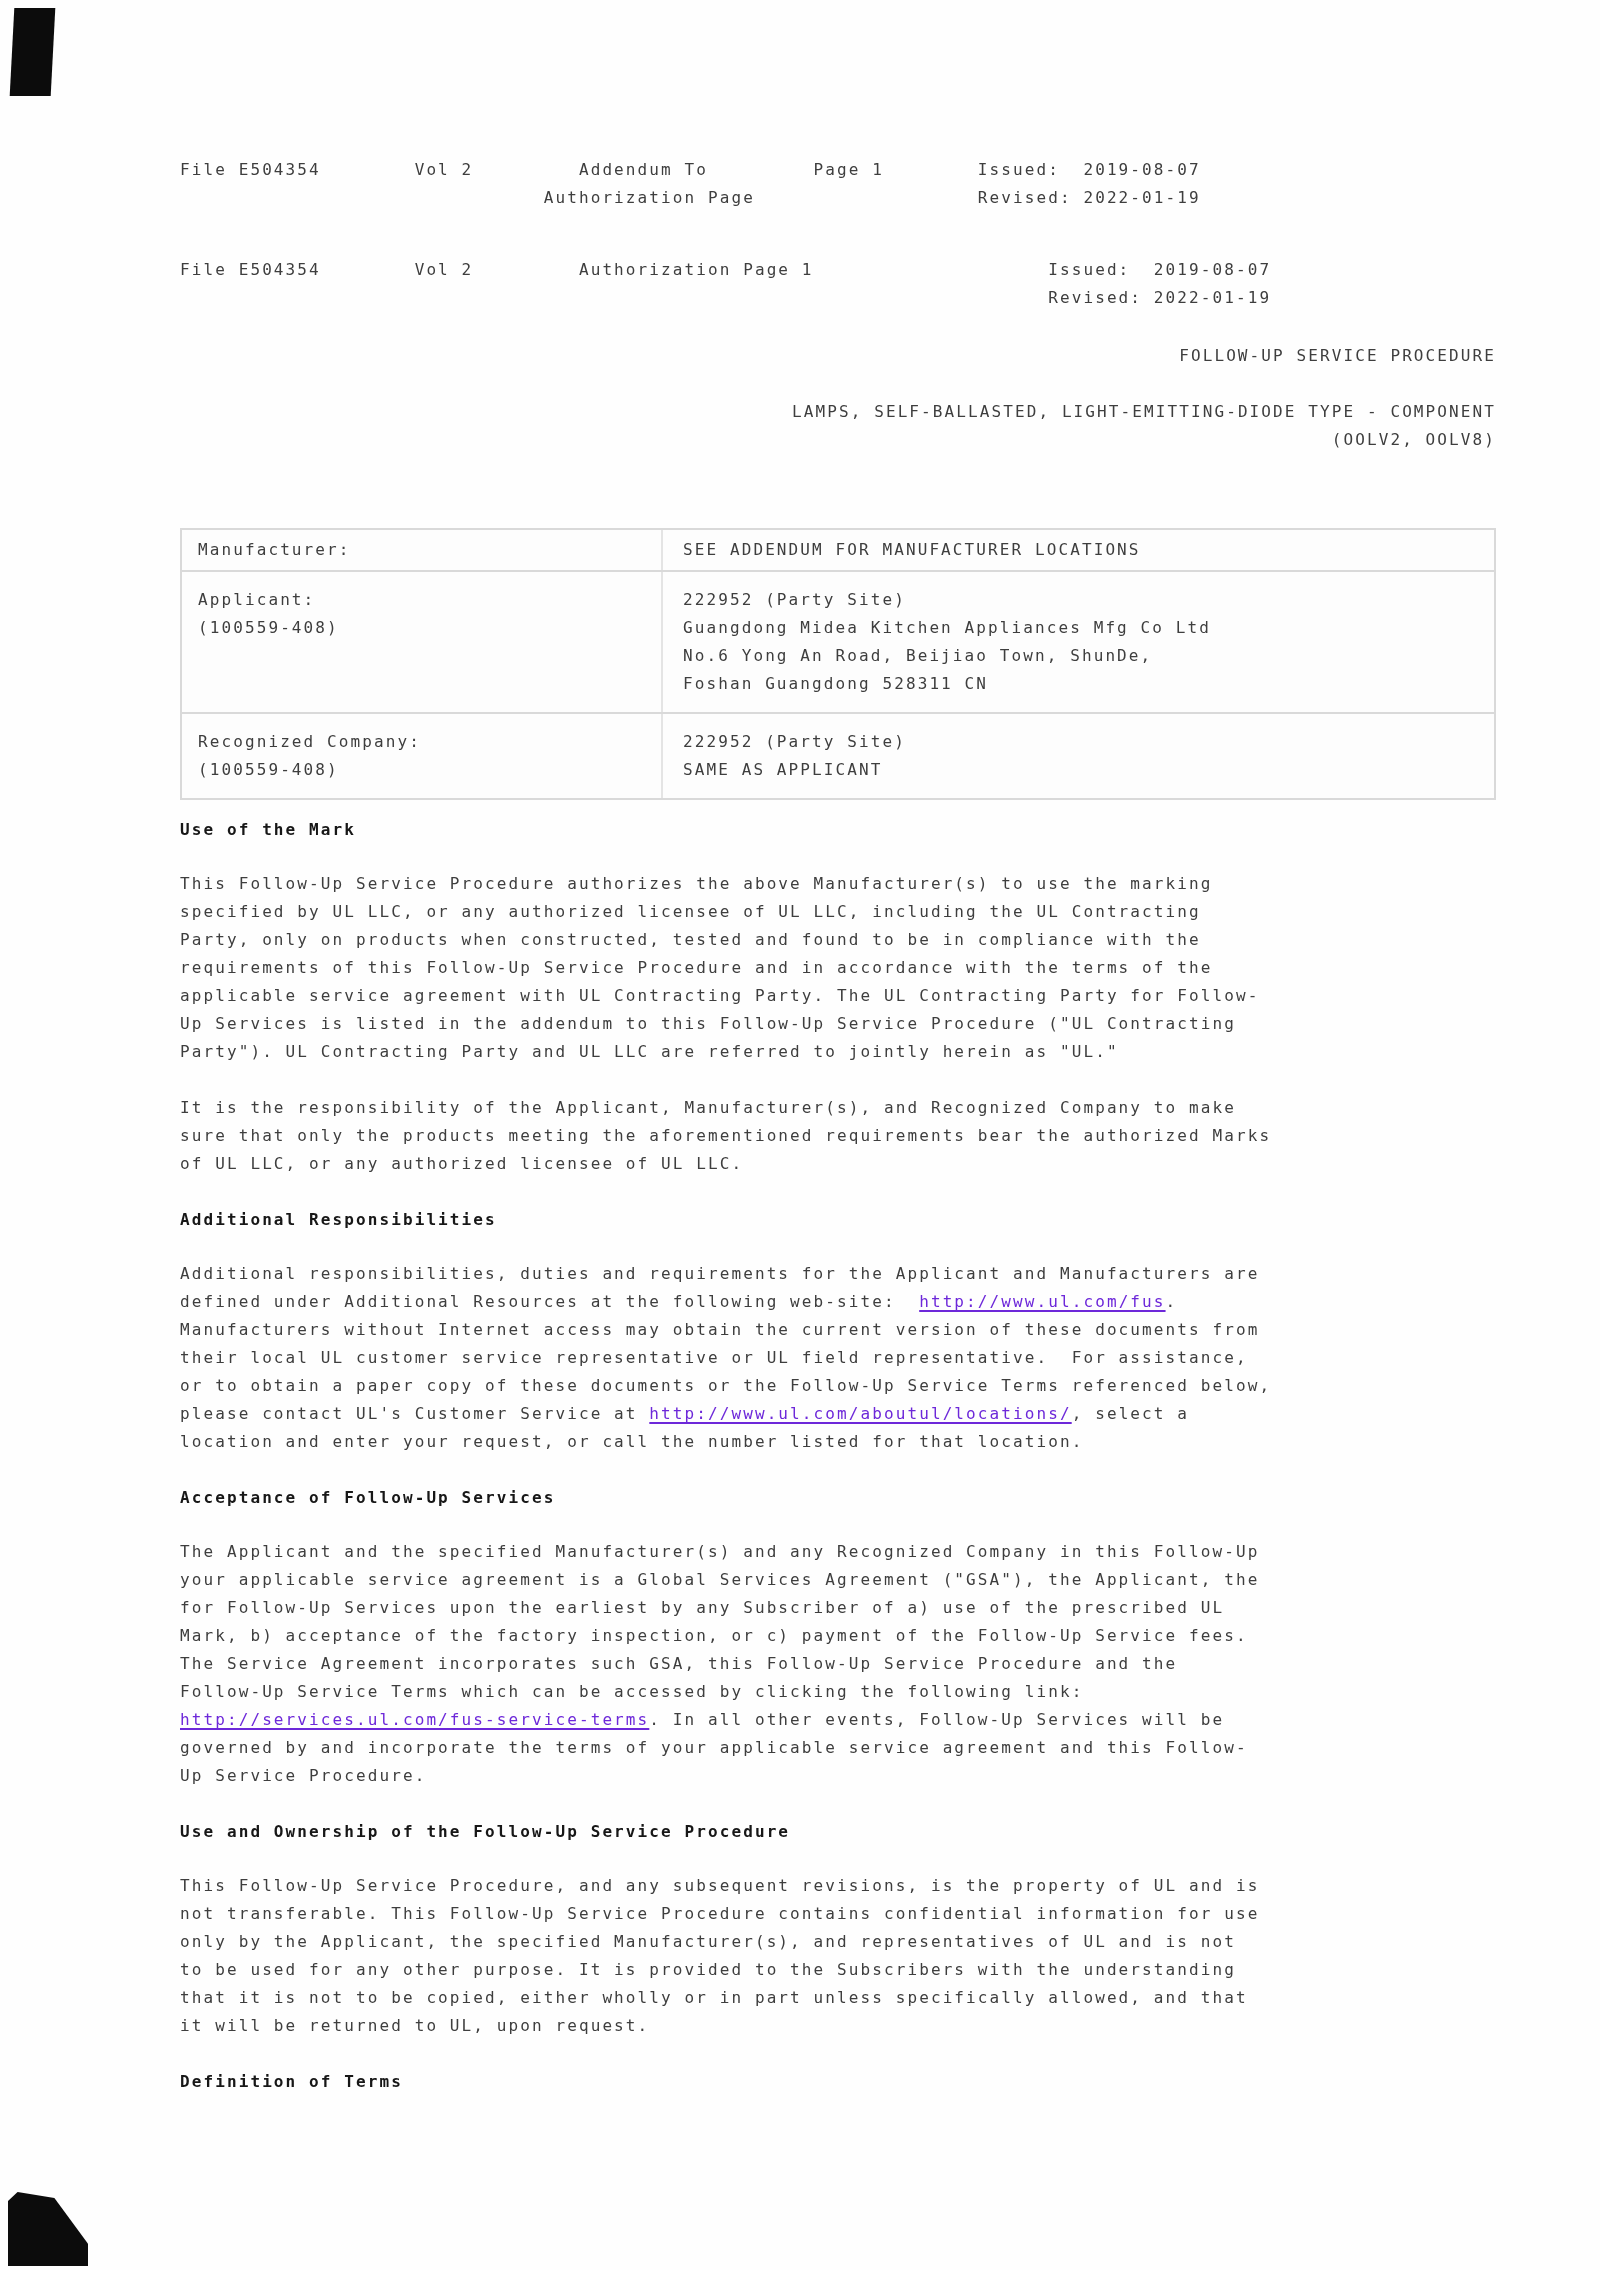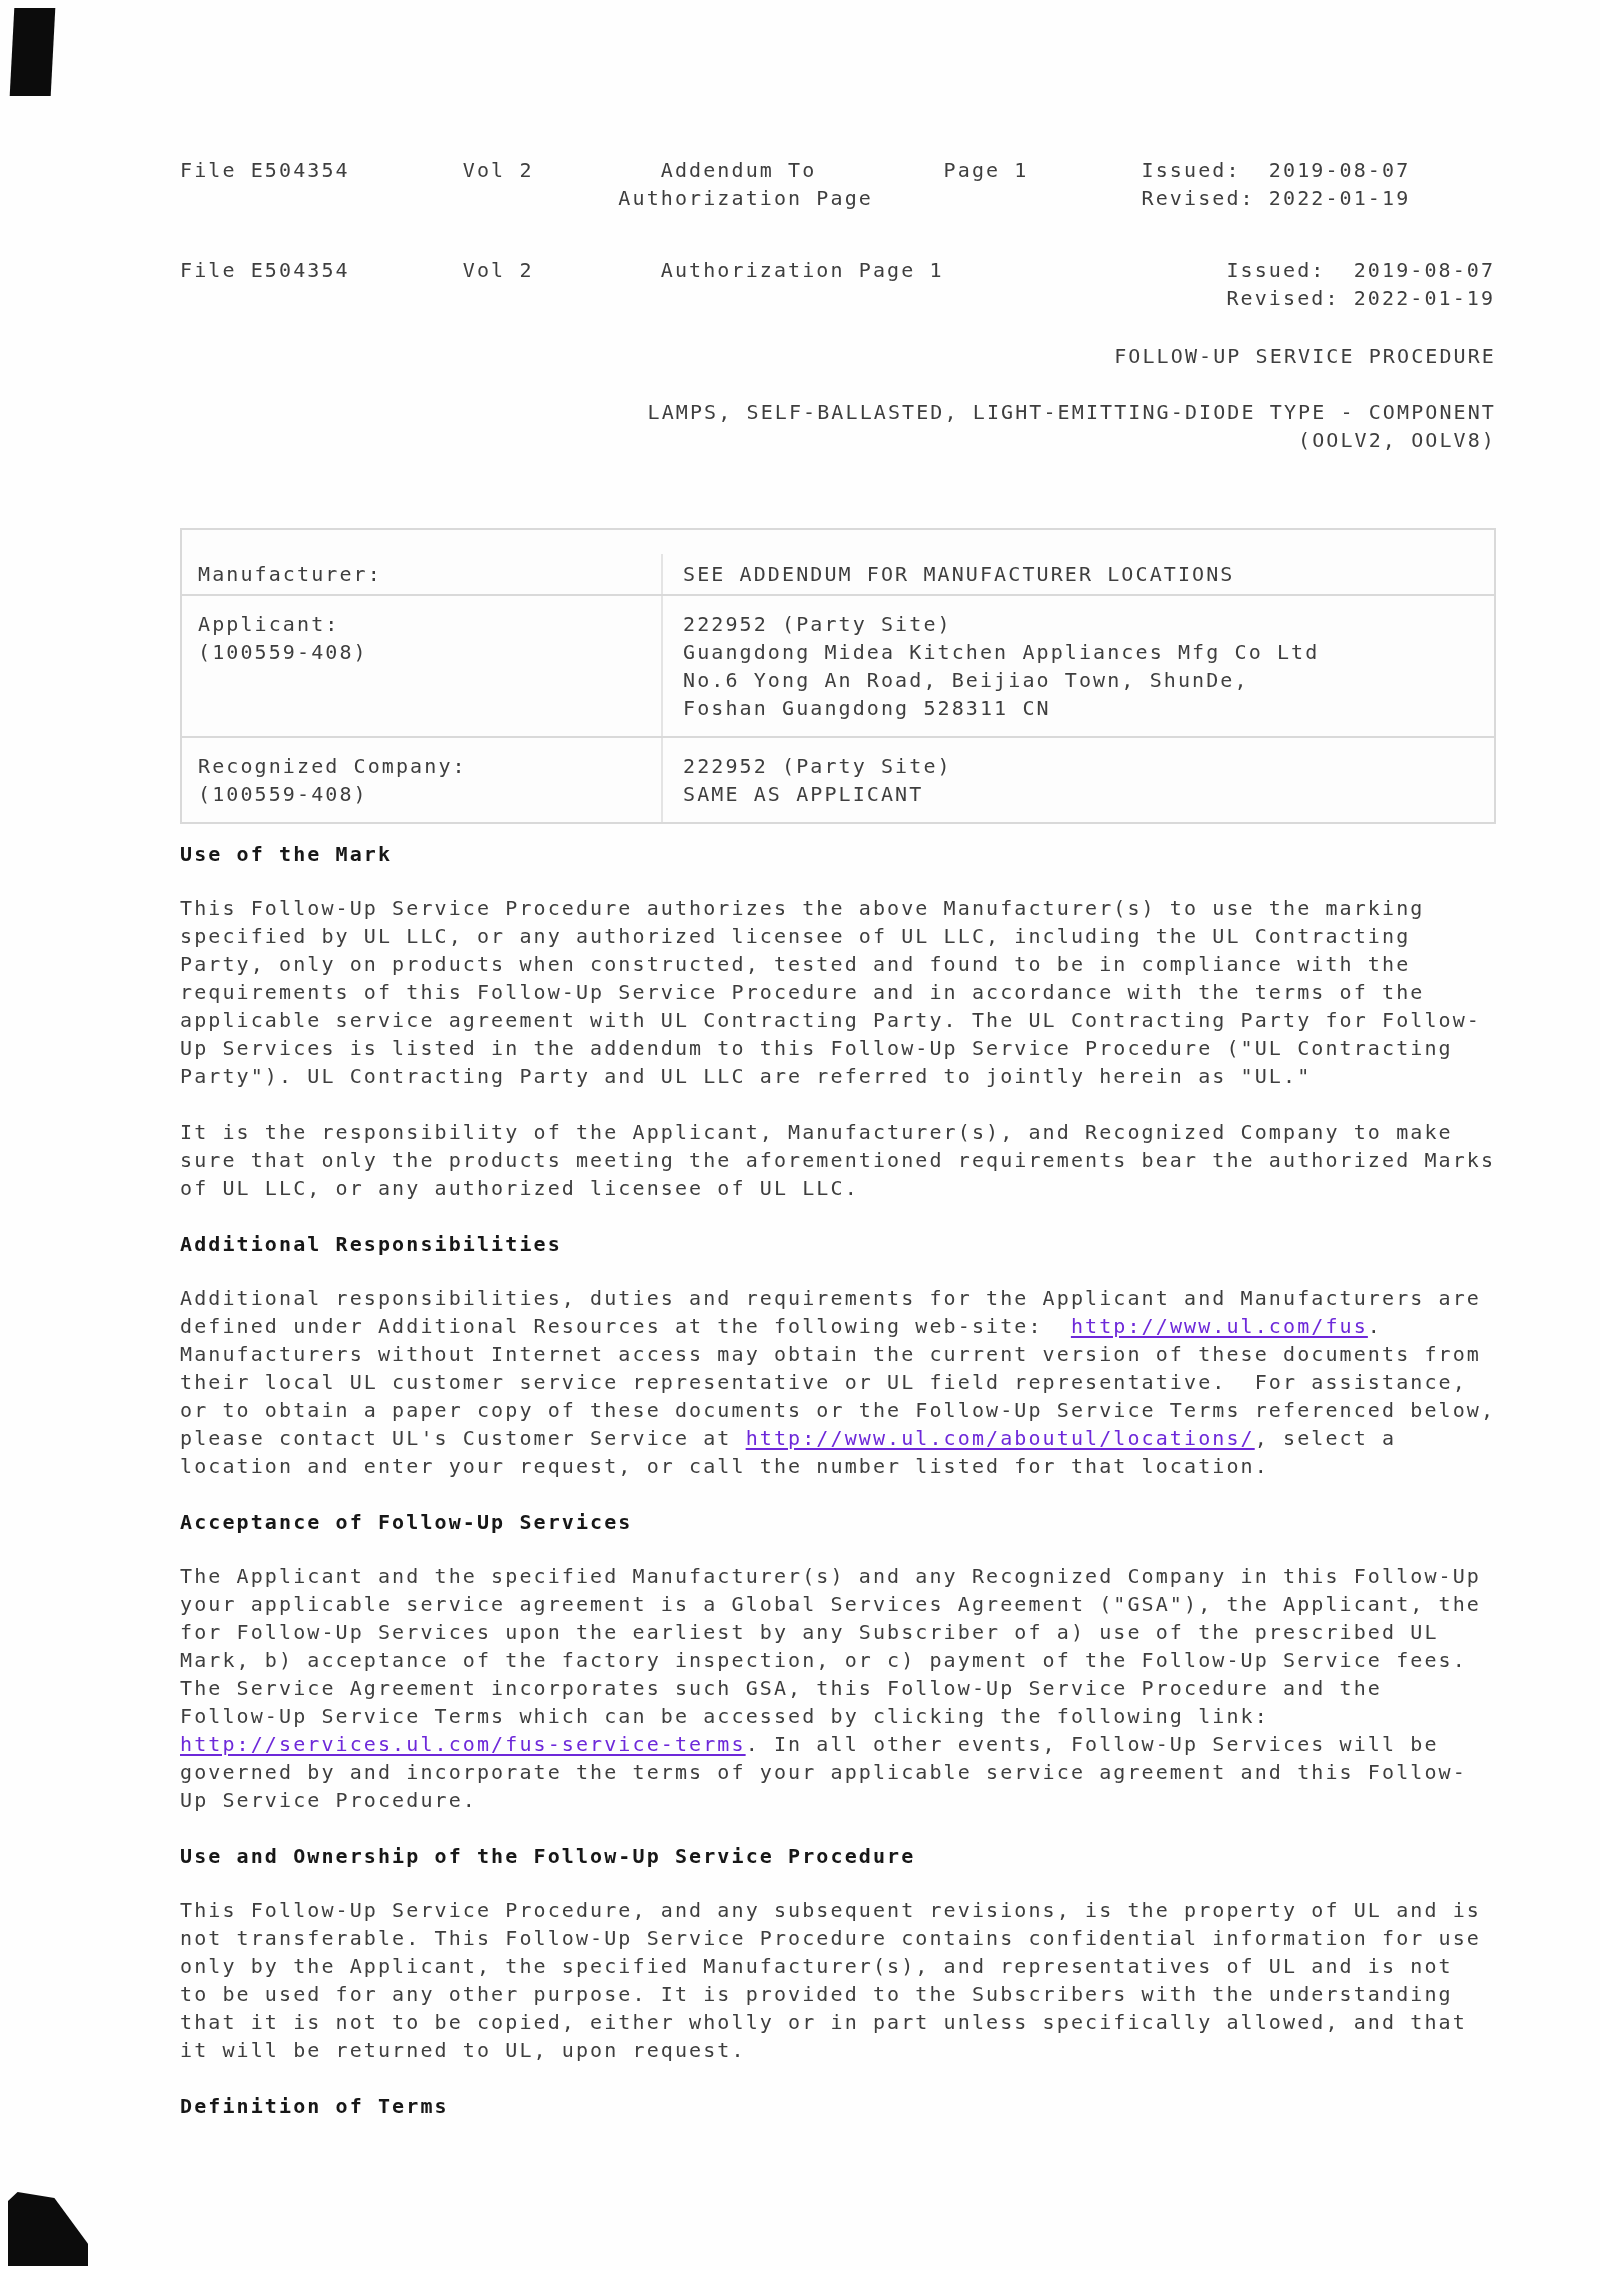--- a/index.html
+++ b/index.html
@@ -3,35 +3,35 @@
 <meta charset="utf-8">
 <style>
   html,body{margin:0;padding:0;background:#ffffff;}
   .page{
     position:relative;
     width:1600px;
     height:2270px;
     background:#fefefe;
     overflow:hidden;
     font-family:"DejaVu Sans Mono", "Liberation Mono", monospace;
-    font-size:20px;
+    font-size:16px;
     letter-spacing:2.1px;
     line-height:28px;
     color:#3e3e3e;
   }
   .content{position:absolute;left:180px;top:156px;width:1316px;}
   .ln{white-space:pre;height:28px;}
   .h{font-weight:bold;color:#171717;}
   .titles{text-align:right;}
   .hdr2{margin-top:44px;}
   .title1{margin-top:30px;}
   .title2{margin-top:28px;}
   .info-table{margin-top:74px;border:2px solid #d9d9d9;background:#fdfdfd;}
   .trow{display:flex;border-top:2px solid #d9d9d9;}
-  .trow:first-child{border-top:none;margin-top:24px;}
+  .trow:first-child{border-top:none;}
   .tlabel{width:481px;box-sizing:border-box;padding:6px 0 6px 16px;border-right:2px solid #e4e4e4;}
   .tvalue{flex:1;padding:6px 0 6px 20px;}
   .trow.tall .tlabel,.trow.tall .tvalue{padding-top:14px;padding-bottom:14px;}
   .sec-h{margin-top:26px;margin-bottom:26px;}
   .sec-h.first{margin-top:16px;}
   .para{margin-bottom:28px;}
   .link{color:#6d28d9;text-decoration:underline;text-underline-offset:3px;text-decoration-thickness:2px;cursor:pointer;}
   .scan-mark{position:absolute;background:#0c0c0c;}
   .scan-mark.top{left:12px;top:8px;width:41px;height:88px;transform:skewX(-3deg);}
   .scan-mark.bottom{left:8px;top:2192px;width:80px;height:74px;clip-path:polygon(12% 0,58% 8%,100% 70%,100% 100%,0 100%,0 12%);}

